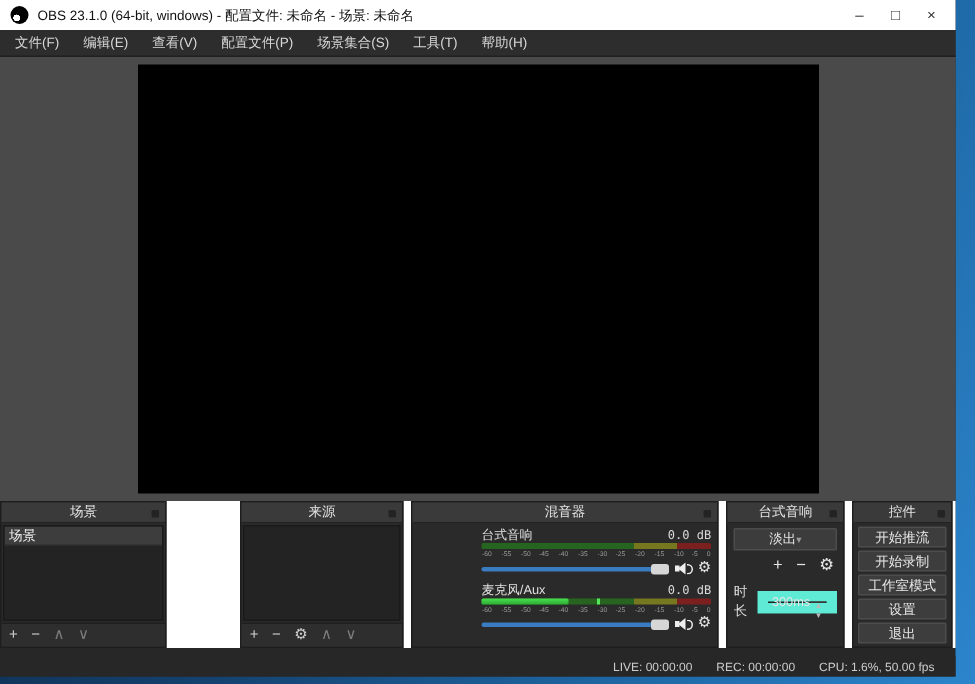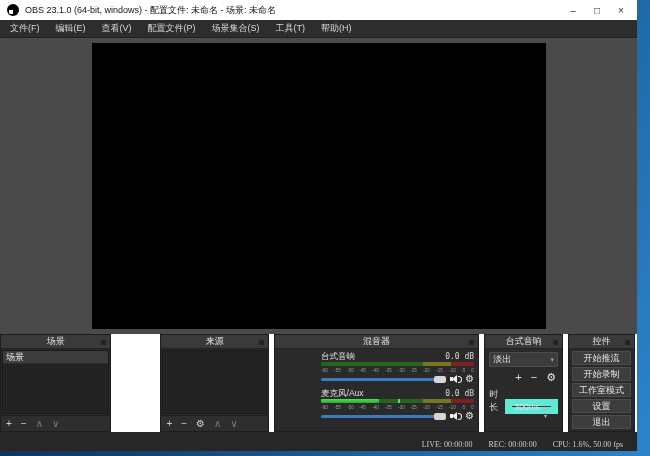--- a/index.html
+++ b/index.html
@@ -56,39 +56,39 @@
   .slider-track { flex:1 1 auto; position:relative; height:3px; background:#3b7bbf; border-radius:2px; }
   .slider-handle { position:absolute; right:0; top:-2px; width:12px; height:7px; background:#d6d6d6; border-radius:2px; }
   .spk-icon { position:relative; width:11px; height:9px; flex:0 0 auto; }
   .spk-icon::before { content:''; position:absolute; left:0; top:2.5px; width:3px; height:4px; background:#efefef; }
   .spk-icon::after { content:''; position:absolute; left:2px; top:0.5px; border-top:4px solid transparent; border-bottom:4px solid transparent; border-right:5px solid #efefef; }
   .spk-wave { position:absolute; left:8px; top:1px; width:4px; height:7px; border:1px solid #efefef; border-left:none; border-radius:0 4px 4px 0; }
   .gear { font-size:10px; color:#e8e8e8; line-height:10px; flex:0 0 auto; }
 
   
   .trans-body { padding:3px 4px; display:flex; flex-direction:column; gap:4px; }
-  .combo { height:15px; background:#3c3c3c; border:1px solid #4c4c4c; border-radius:1px; display:flex; align-items:center; justify-content:space-between; padding:0 3px; }
+  .combo { height:15px; background:#3c3c3c; border:1px solid #4c4c4c; border-radius:1px; display:flex; align-items:center; justify-content:center; padding:0 3px; }
   .combo-text { font-size:9px; color:#e6e6e6; }
   .combo-arrow { font-size:7px; color:#9a9a9a; }
   .trans-btns { display:flex; justify-content:flex-end; gap:9px; padding-right:2px; }
   .trans-btn { font-size:11px; color:#e6e6e6; line-height:13px; }
-  .dur-row { display:flex; align-items:flex-end; gap:3px; }
+  .dur-row { display:flex; align-items:center; gap:3px; }
   .dur-label { font-size:9px; color:#dcdcdc; }
   .spin { flex:1 1 auto; height:15px; background:#1f1f1f; border:7px solid #5eead4; display:flex; align-items:center; }
   .spin-value { flex:1 1 auto; font-size:8.5px; color:#e6e6e6; padding-left:3px; }
   .spin-btns { width:11px; display:flex; flex-direction:column; background:#3a3a3a; height:100%; }
   .spin-btn { flex:1; font-size:6px; color:#bbb; text-align:center; line-height:7px; }
 
   
   .controls-body { padding:2px 3px; display:flex; flex-direction:column; gap:2px; }
   .ctl-btn { height:14px; background:#3d3d3d; border:1px solid #4d4d4d; border-radius:1px; font-size:9px; color:#e8e8e8; display:flex; align-items:center; justify-content:center; }
 
   
   .statusbar { position:absolute; left:0; right:0; bottom:0; height:14px; display:flex; justify-content:flex-end; align-items:center; gap:16px; padding-right:14px; background:#272727; }
-  .status-item { font-size:8px; color:#cdcdcd; font-family:Liberation Serif, serif; white-space:nowrap; }
+  .status-item { font-size:8px; color:#cdcdcd; font-family:Liberation Sans, sans-serif; white-space:nowrap; }
 </style>
 </head>
 <body>
 
 <div class="window">
 
   <div class="titlebar">
     <div class="obs-logo"></div>
     <div class="title-text">OBS 23.1.0 (64-bit, windows) - 配置文件: 未命名 - 场景: 未命名</div>
     <div class="win-btns">

